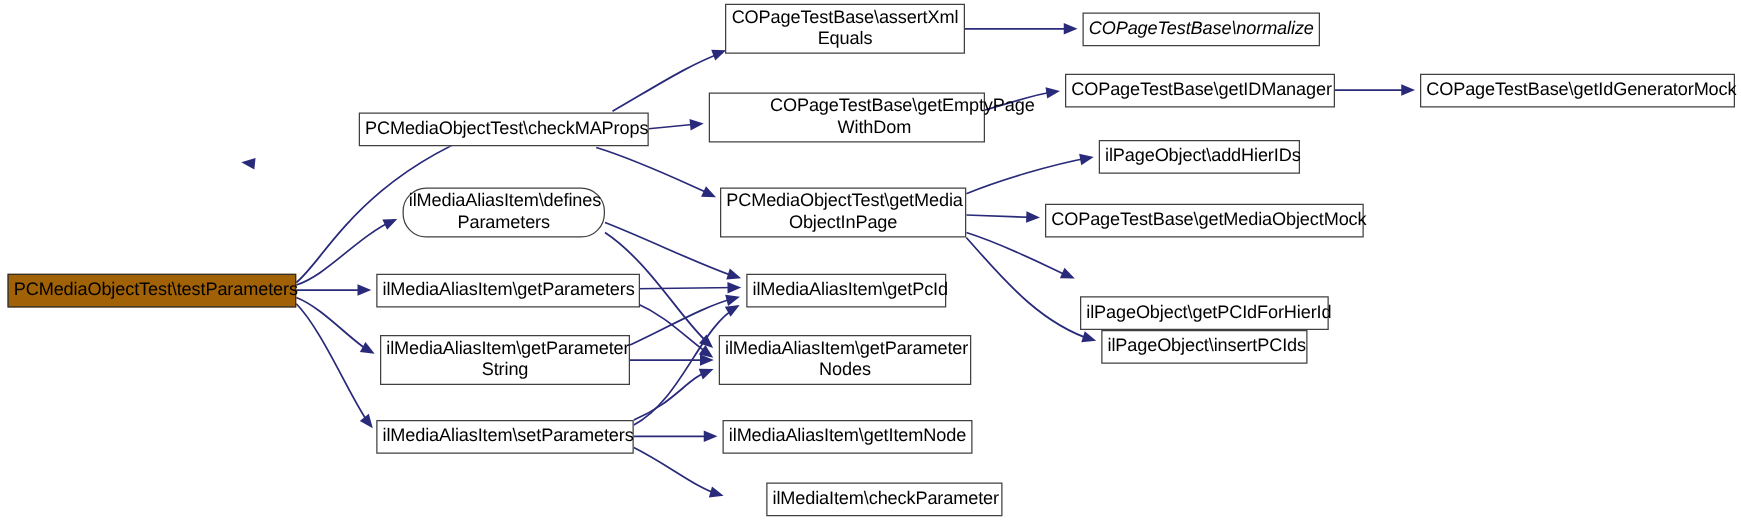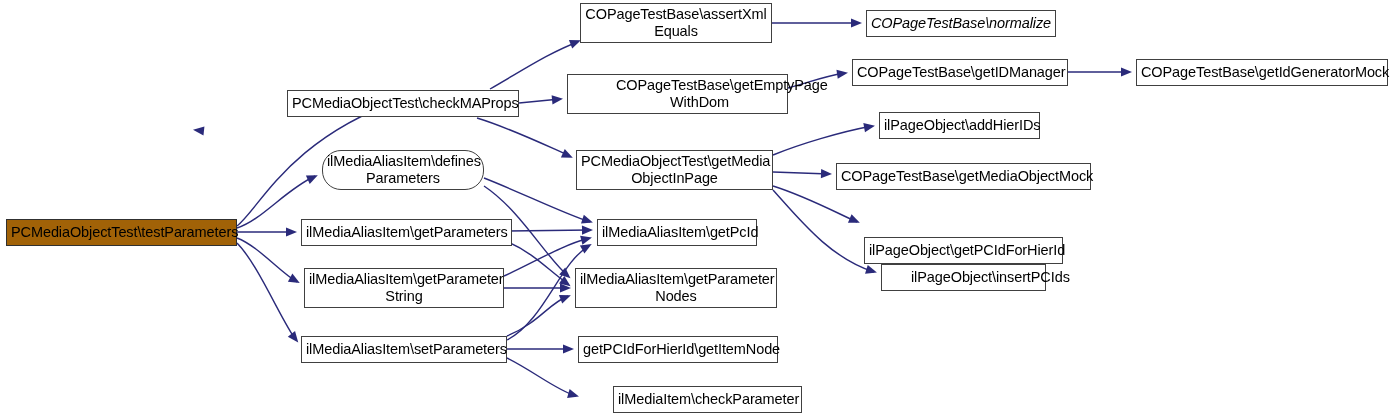--- a/index.html
+++ b/index.html
@@ -116,22 +116,22 @@
     <div class="gnode" style="left: 301px; top: 336px; width: 206px; height: 27px;"><span class="lbl">ilMediaAliasItem\setParameters</span></div>
     <div class="gnode" style="left: 580px; top: 3px; width: 192px; height: 40px;"><span class="lbl">COPageTestBase\assertXml
 Equals</span></div>
     <div class="gnode" style="left: 567px; top: 74px; width: 221px; height: 40px; padding-left: 44px;"><span class="lbl">COPageTestBase\getEmptyPage
 WithDom</span></div>
     <div class="gnode" style="left: 576px; top: 150px; width: 197px; height: 40px;"><span class="lbl">PCMediaObjectTest\getMedia
 ObjectInPage</span></div>
     <div class="gnode" style="left: 597px; top: 219px; width: 160px; height: 27px;"><span class="lbl">ilMediaAliasItem\getPcId</span></div>
     <div class="gnode" style="left: 575px; top: 268px; width: 202px; height: 40px;"><span class="lbl">ilMediaAliasItem\getParameter
 Nodes</span></div>
-    <div class="gnode" style="left: 578px; top: 336px; width: 200px; height: 27px;"><span class="lbl">getPCIdForHierId\getItemNode</span></div>
+    <div class="gnode" style="left: 578px; top: 336px; width: 200px; height: 27px;"><span class="lbl">ilMediaAliasItem\getItemNode</span></div>
     <div class="gnode" style="left: 613px; top: 386px; width: 189px; height: 27px;"><span class="lbl">ilMediaItem\checkParameter</span></div>
     <div class="gnode" style="left: 866px; top: 10px; width: 190px; height: 27px; font-style: italic;"><span class="lbl">COPageTestBase\normalize</span></div>
     <div class="gnode" style="left: 852px; top: 59px; width: 216px; height: 27px; text-align: center;"><span class="lbl">COPageTestBase\getIDManager</span></div>
     <div class="gnode" style="left: 879px; top: 112px; width: 161px; height: 27px;"><span class="lbl">ilPageObject\addHierIDs</span></div>
     <div class="gnode" style="left: 836px; top: 163px; width: 255px; height: 27px; align-items: center;"><span class="lbl">COPageTestBase\getMediaObjectMock</span></div>
     <div class="gnode" style="left: 864px; top: 214px; width: 199px; height: 27px; margin-top: 23px;"><span class="lbl">ilPageObject\getPCIdForHierId</span></div>
-    <div class="gnode" style="left: 881px; top: 264px; width: 165px; height: 27px; padding-left: 25px;"><span class="lbl">ilPageObject\insertPCIds</span></div>
+    <div class="gnode" style="left: 881px; top: 264px; width: 165px; height: 27px;"><span class="lbl">ilPageObject\insertPCIds</span></div>
     <div class="gnode" style="left: 1136px; top: 59px; width: 252px; height: 27px;"><span class="lbl">COPageTestBase\getIdGeneratorMock</span></div>
   </div>
 
 </body></html>

